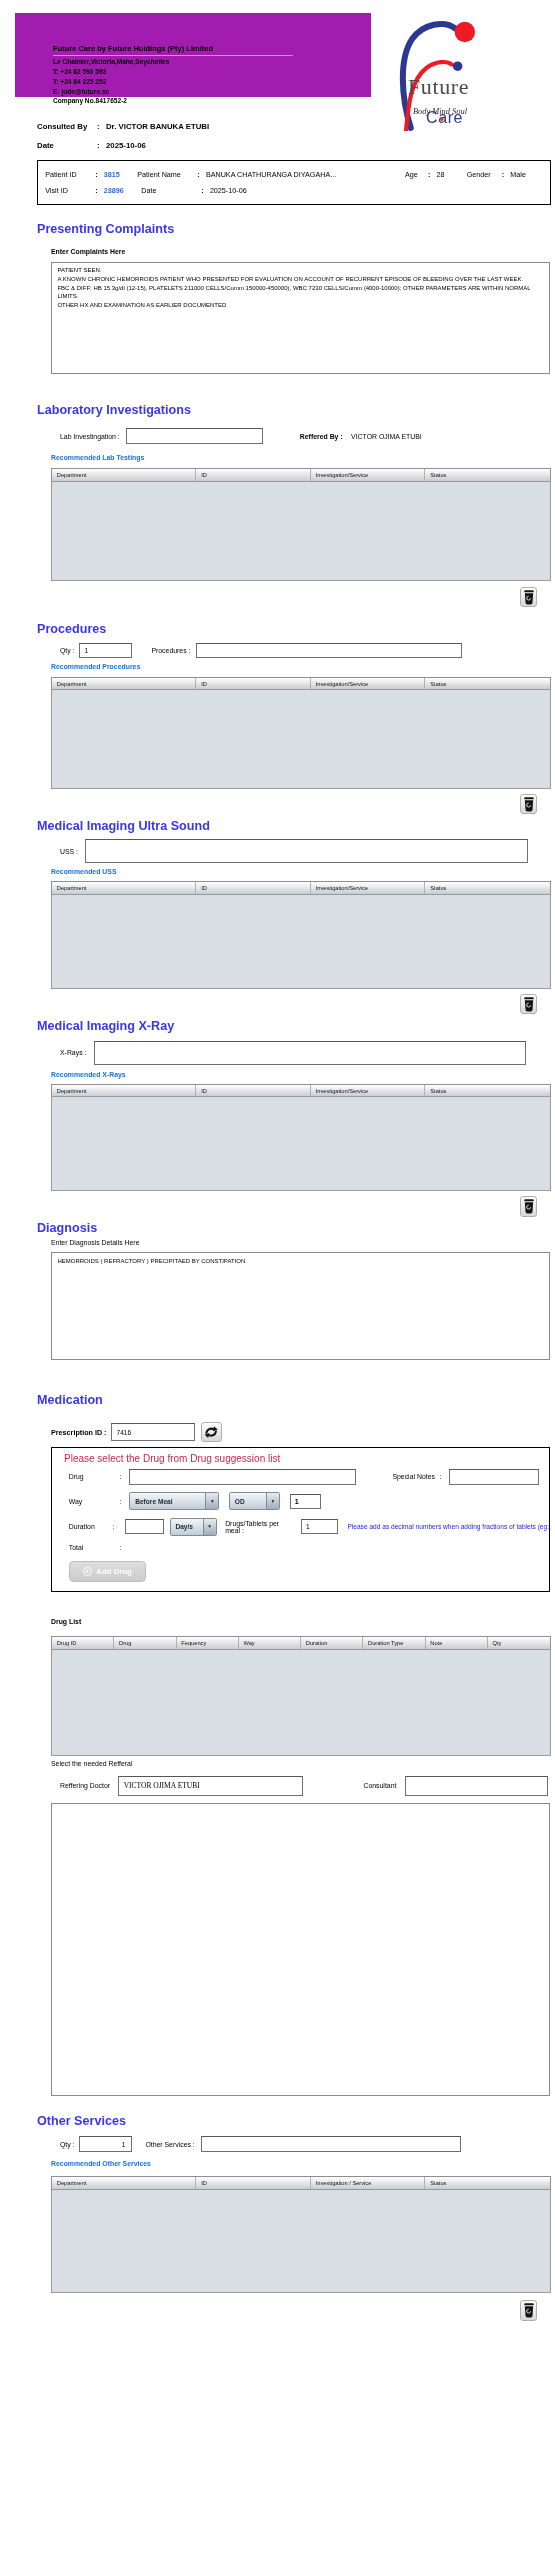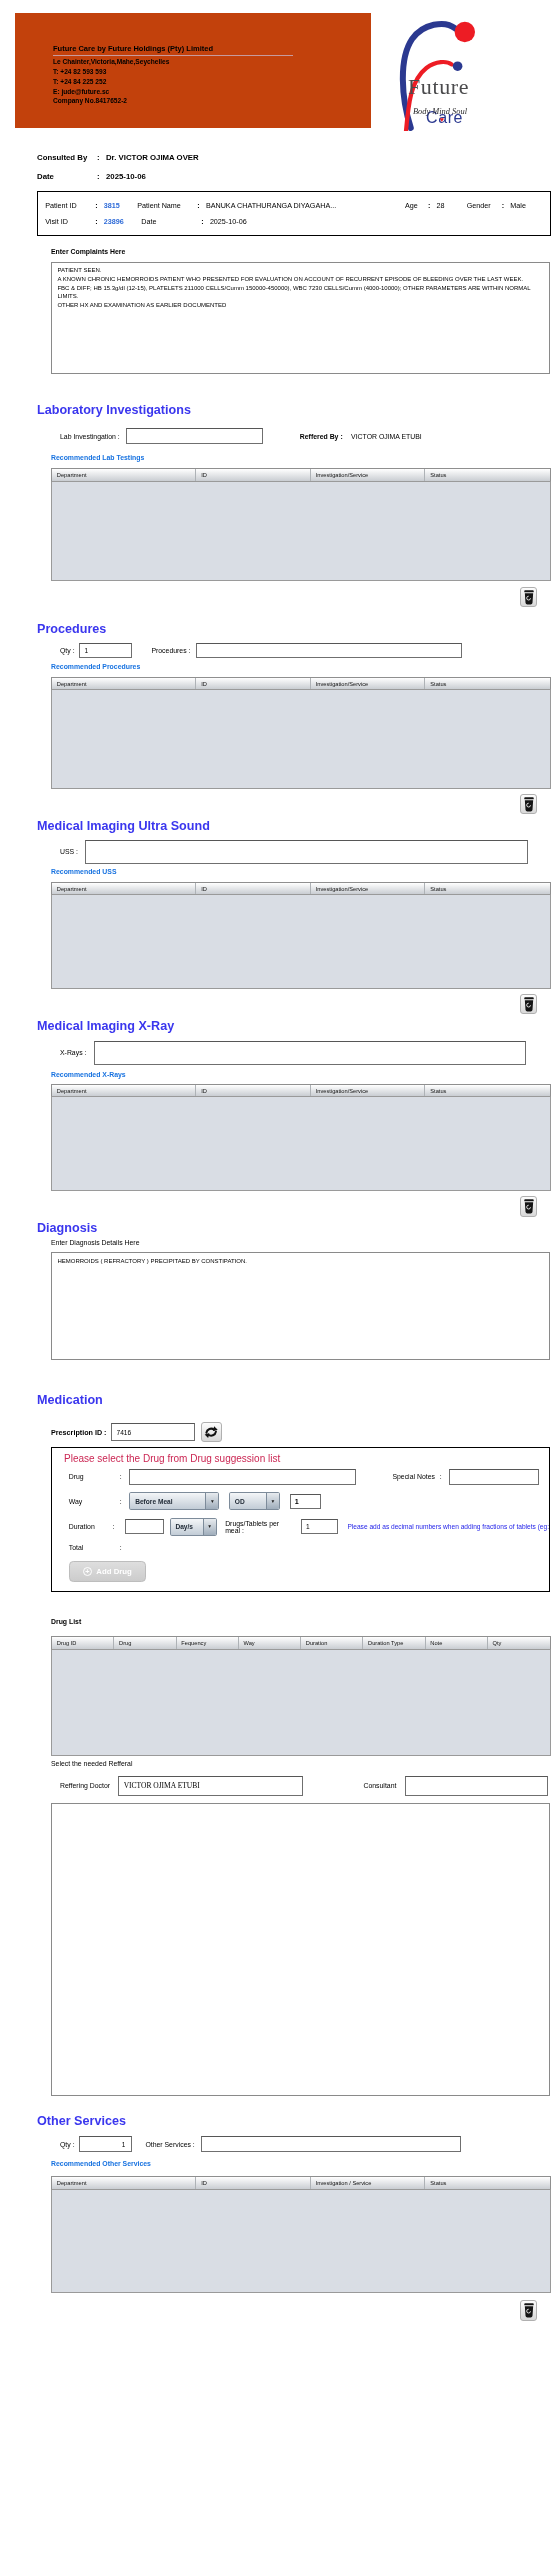--- a/index.html
+++ b/index.html
@@ -1,20 +1,20 @@
 <!DOCTYPE html>
 <html style="font-size:9.6px"><head>
 <meta charset="utf-8">
 <style>
   *{box-sizing:border-box;margin:0;padding:0}
   html,body{background:#fff}
   .page{position:relative;width:556px;height:2576px;overflow:hidden;background:#fff;
         font-family:"Liberation Sans",sans-serif;color:#000}
   
-  .band{margin:13px 0 0 15px;width:511px;height:115px;background:#c2410c;position:relative}
+  .band{margin:13px 0 0 15px;width:511px;height:84px;background:#a21caf;position:relative}
   .band-text{position:absolute;left:38px;top:31px}
   .company-title{font-size:7.5px;font-weight:bold;width:240px;padding-bottom:1.8px;
                  border-bottom:1.2px solid #c79a9e}
   .band-line{font-size:6.6px;font-weight:600;margin-top:2.1px;line-height:7.8px}
   .logo-box{position:absolute;left:371px;top:7.2px;width:173px;height:128px;background:#fff;z-index:3}
   .logo-svg{position:absolute;left:16.7px;top:1.2px}
   .logo-future{position:absolute;left:37px;top:67px;font-family:"Liberation Serif",serif;
                font-size:22px;color:#4b4b4d;letter-spacing:0.6px}
   .logo-care{position:absolute;left:55px;top:102px;font-size:16px;font-weight:normal;color:#2b3990;letter-spacing:0.6px}
   .logo-heart{position:absolute;left:13.7px;top:5.4px;font-size:7.2px;color:#ed1c24}
@@ -105,21 +105,21 @@
     <div class="logo-future">Future</div>
     <div class="logo-care">
       <span>Care</span>
       <span class="logo-heart">♥</span>
     </div>
     <div class="logo-tagline">Body Mind Soul</div>
   </div>
 
   <div class="consult-row">
     <span class="c-lbl">Consulted By</span><span class="pcol"></span>
-    <span>Dr.  VICTOR OJIMA OVER</span>
+    <span>Dr.  VICTOR BANUKA ETUBI</span>
   </div>
   <div class="consult-row second">
     <span class="c-lbl">Date</span><span class="pcol"></span>
     <span>2025-10-06</span>
   </div>
 
   <div class="patient-box">
     <div class="p-row">
       <span class="p-lbl w84">Patient ID</span><span class="pcol"></span>
       <span class="v-blue mr26">3815</span>
@@ -131,20 +131,21 @@
       <span>Male</span>
     </div>
     <div class="p-row">
       <span class="p-lbl w84">Visit ID</span><span class="pcol"></span>
       <span class="v-blue mr26">23896</span>
       <span class="p-lbl w100">Date</span><span class="pcol"></span>
       <span>2025-10-06</span>
     </div>
   </div>
 
+  <div class="sec-title" style="margin-top:16.7px">Presenting Complaints</div>
   <div class="sub-lbl bold" style="margin-top:12px">Enter Complaints Here</div>
   <div class="textbox" style="margin-top:4.8px;height:112px">PATIENT SEEN.
 A KNOWN CHRONIC HEMORROIDS PATIENT WHO PRESENTED FOR EVALUATION ON ACCOUNT OF RECURRENT EPISODE OF BLEEDING OVER THE LAST WEEK.
 FBC &amp; DIFF; HB 15.3g/dl (12-15), PLATELETS 211000 CELLS/Cumm 150000-450000), WBC 7230 CELLS/Cumm (4000-10000); OTHER PARAMETERS ARE WITHIN NORMAL LIMITS.
 OTHER HX AND EXAMINATION AS EARLIER DOCUMENTED</div>
 
   <div class="sec-title" style="margin-top:29px">Laboratory  Investigations</div>
   <div class="frow" style="margin-top:10.8px;height:16.7px">
     <span class="cl">Lab Investingation</span>
     <input class="inp" style="width: 137px; margin-left: 6px;">

